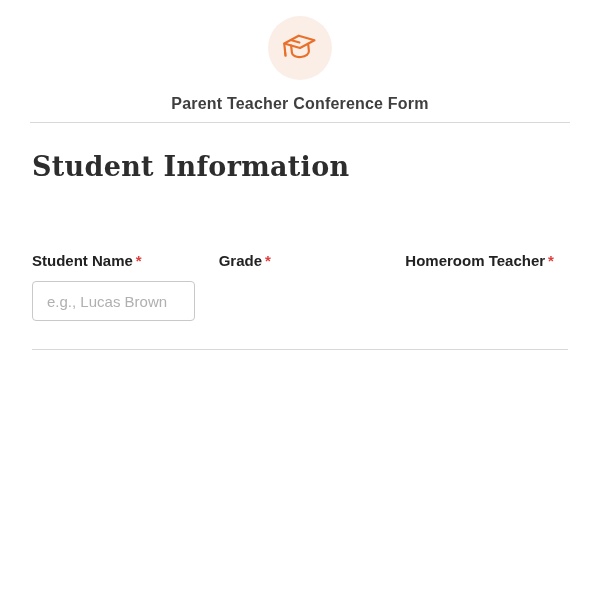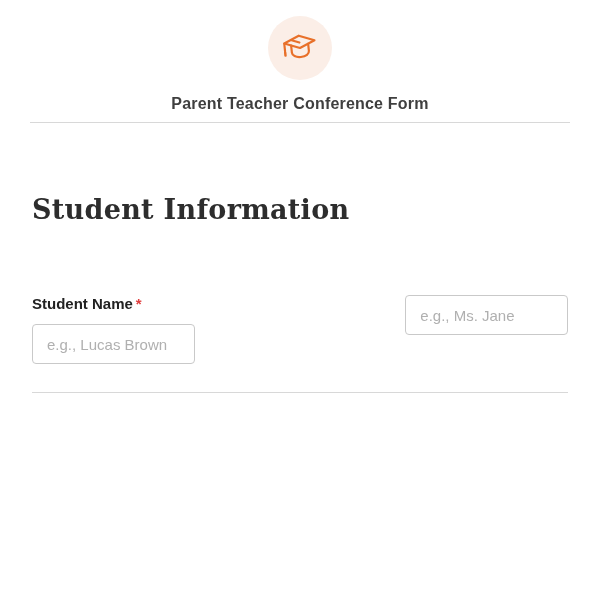--- a/index.html
+++ b/index.html
@@ -18,21 +18,21 @@
   .icon-circle svg { transform: rotate(-6deg); }
   .form-title {
     margin: 15px 0 0; font-size: 16px; font-weight: bold;
     color: #3f3f3f; letter-spacing: 0.2px;
   }
   .divider-top { height: 1px; background: #d8d8d8; margin: 9px 30px 0; }
   .main { padding: 0 32px; }
   .section-heading {
     font-family: "DejaVu Serif", "Liberation Serif", serif;
     font-size: 27px; font-weight: bold; color: #2d2d2d;
-    letter-spacing: 0.3px; margin: 71px 0 0; line-height: 1.15;
+    letter-spacing: 0.3px; margin: 28px 0 0; line-height: 1.15;
   }
   .section-heading.second { margin-top: 60px; }
   .fields-grid {
     display: grid; grid-template-columns: 1fr 1fr 1fr;
     column-gap: 24px; row-gap: 33px; margin-top: 70px;
   }
   .field-label {
     display: block; font-size: 15px; font-weight: bold;
     color: #222222; margin-bottom: 12px;
   }
@@ -69,24 +69,25 @@
   <h2 class="section-heading">Student Information</h2>
 
   <div class="fields-grid">
 
     <div class="field">
       <label class="field-label"><span>Student Name</span><span class="required-star">*</span></label>
       <input class="text-input" type="text" placeholder="e.g., Lucas Brown" style="">
     </div>
 
     <div class="field">
+      <label class="field-label"><span>Grade</span><span class="required-star">*</span></label>
     </div>
 
     <div class="field">
-      <input class="text-input" type="text" placeholder="e.g., Ms. Jane" style="">
+      <label class="field-label"><span>Homeroom Teacher</span><span class="required-star">*</span></label>
     </div>
 
 
   </div>
 
   <div class="divider-section"></div>
 
 
 </div>
 

